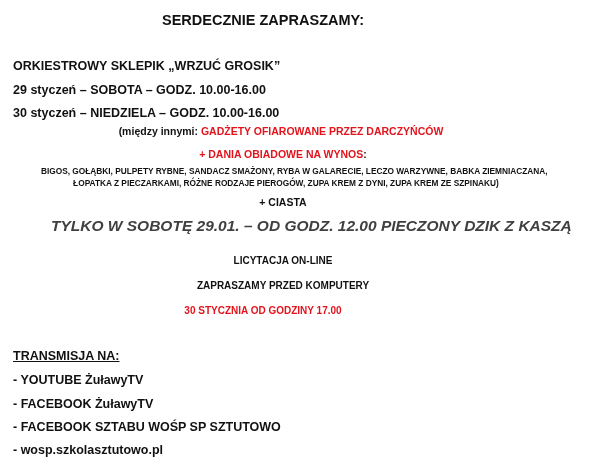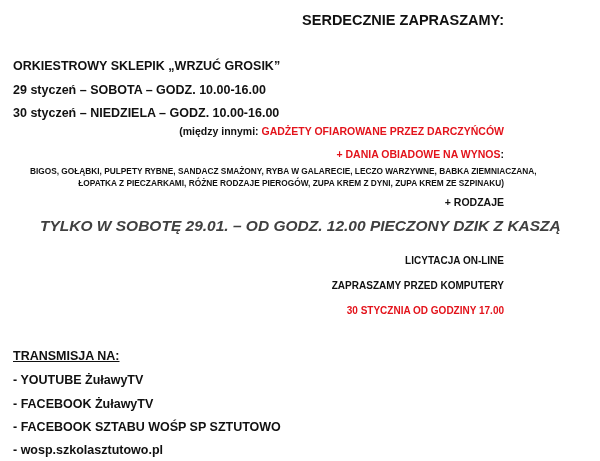--- a/index.html
+++ b/index.html
@@ -15,23 +15,23 @@
       font-family: "Liberation Sans", sans-serif;
       font-weight: bold;
       color: #111111;
     }
     .line {
       position: absolute;
       white-space: nowrap;
       line-height: 1;
     }
     .center {
-      left: 0;
+      left: 11px;
       width: 504px;
-      text-align: right;
+      text-align: center;
     }
     .red { color: #e3131b; }
     .title { top: 13px; font-size: 14.5px; }
     .left { left: 13px; font-size: 12.5px; }
     .small { font-size: 10.5px; }
     .menu { font-size: 8.3px; }
     .big-red {
       font-size: 15.5px;
       font-style: italic;
       color: #404040;
@@ -52,21 +52,21 @@
   <span>(między innymi: </span><span class="red">GADŻETY OFIAROWANE PRZEZ DARCZYŃCÓW</span>
 </div>
 
 <div class="line center small" style="top:149px; padding-left:40px; box-sizing:border-box;">
   <span class="red">+ DANIA OBIADOWE NA WYNOS</span><span>:</span>
 </div>
 
 <div class="line center menu" style="top:167px; padding-left:30px; box-sizing:border-box;">BIGOS, GOŁĄBKI, PULPETY RYBNE, SANDACZ SMAŻONY, RYBA W GALARECIE, LECZO WARZYWNE, BABKA ZIEMNIACZANA,</div>
 <div class="line center menu" style="top:179px; padding-left:46px; box-sizing:border-box;">ŁOPATKA Z PIECZARKAMI, RÓŻNE RODZAJE PIEROGÓW, ZUPA KREM Z DYNI, ZUPA KREM ZE SZPINAKU)</div>
 
-<div class="line center small" style="top:197px; padding-left:40px; box-sizing:border-box;">+ RODZAJE</div>
+<div class="line center small" style="top:197px; padding-left:40px; box-sizing:border-box;">+ CIASTA</div>
 
 <div class="line center big-red" style="top:218px; padding-left:40px; box-sizing:border-box;">TYLKO W SOBOTĘ 29.01. – OD GODZ. 12.00 PIECZONY DZIK Z KASZĄ</div>
 
 <div class="line center mid" style="top:256px; padding-left:40px; box-sizing:border-box;">LICYTACJA ON-LINE</div>
 <div class="line center mid" style="top:281px; padding-left:40px; box-sizing:border-box;">ZAPRASZAMY PRZED KOMPUTERY</div>
 <div class="line center mid red" style="top:306px; box-sizing:border-box;">30 STYCZNIA OD GODZINY 17.00</div>
 
 <div class="line left underline" style="top:350px;">TRANSMISJA NA:</div>
 <div class="line left" style="top:374px;">- YOUTUBE ŻuławyTV</div>
 <div class="line left" style="top:398px;">- FACEBOOK ŻuławyTV</div>

